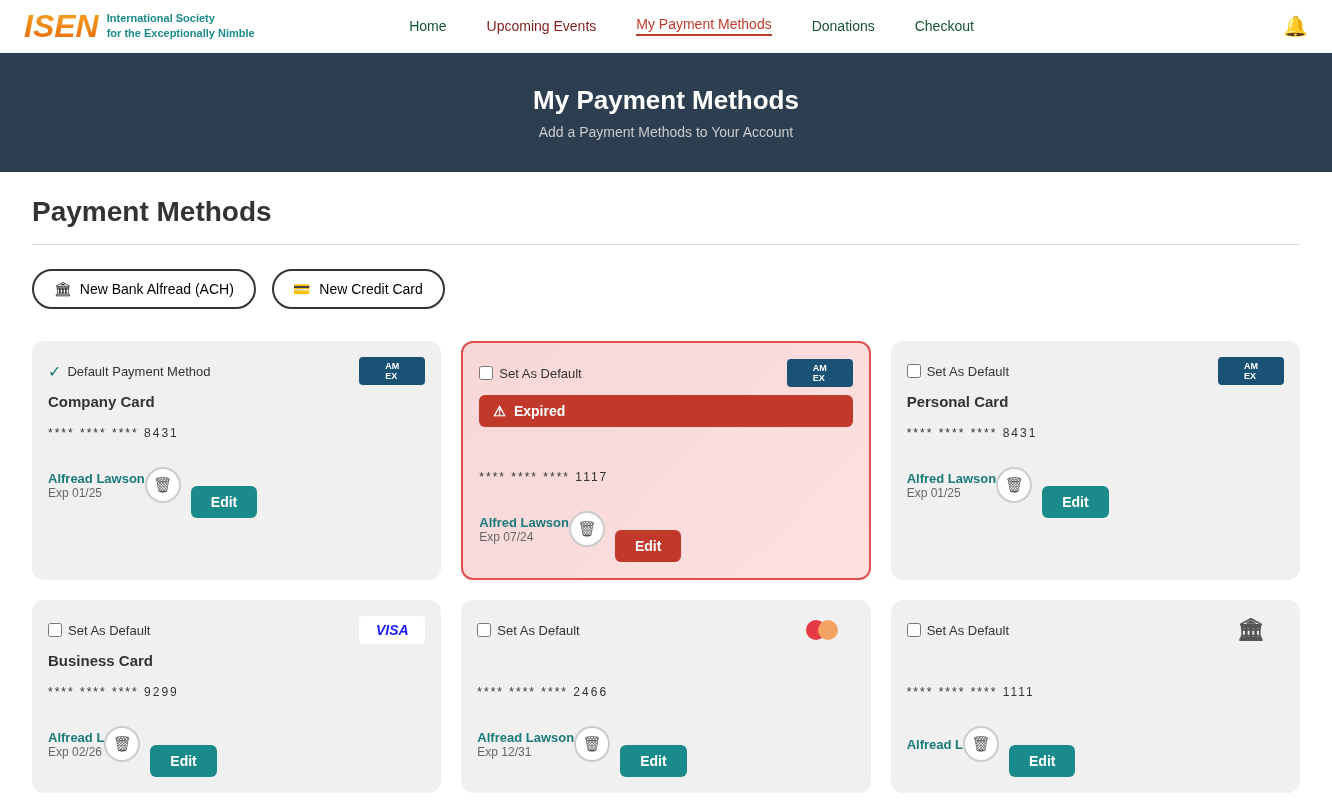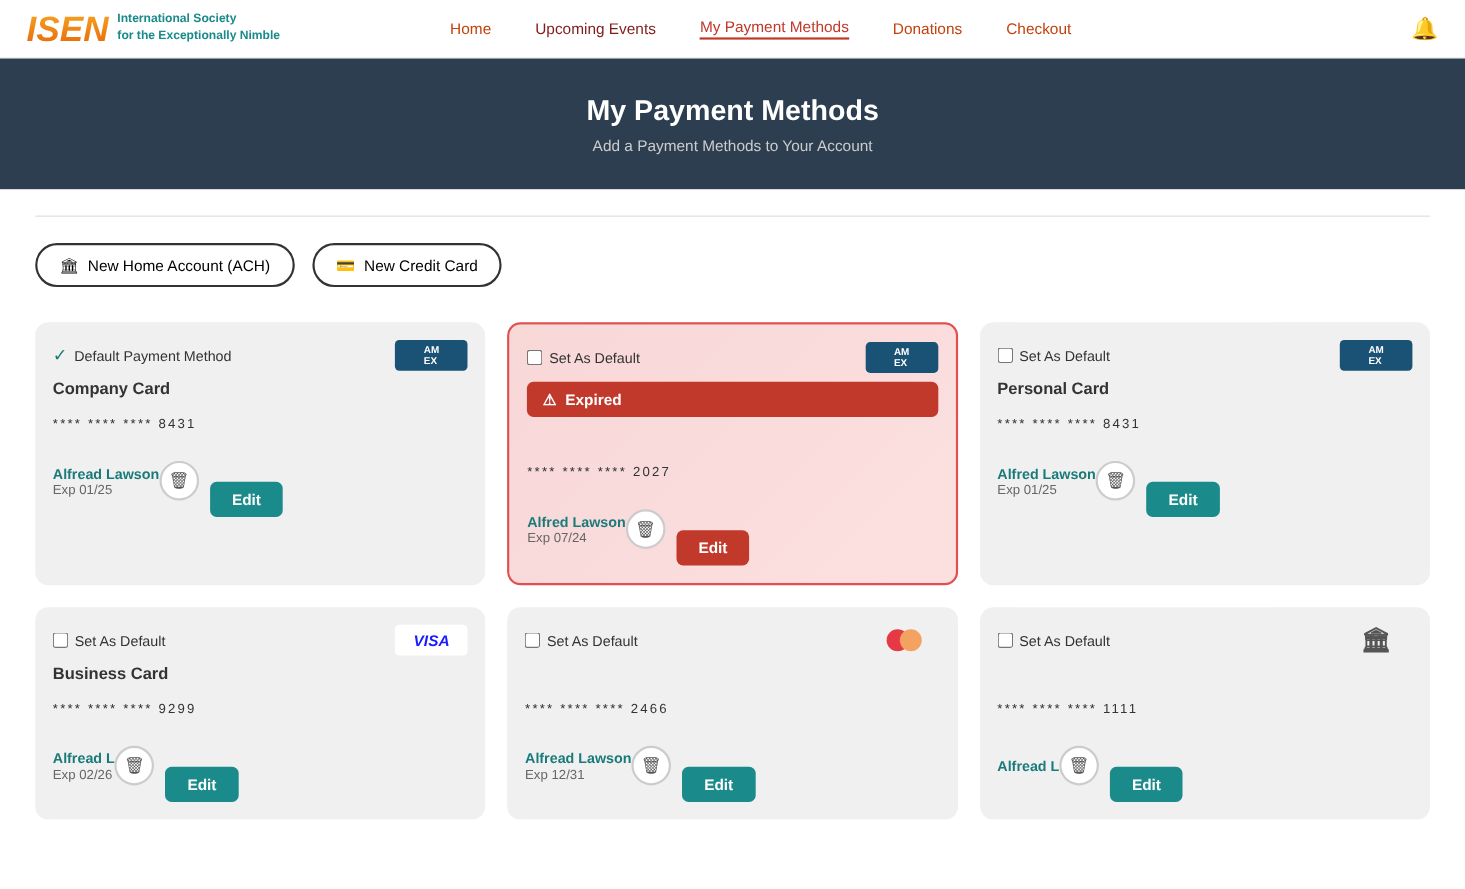--- a/index.html
+++ b/index.html
@@ -8,20 +8,21 @@
     
     .header {
       display: flex;
       align-items: center;
       padding: 10px 24px;
       border-bottom: 1px solid #eee;
       position: relative;
     }
     .logo-area {
       display: flex;
+      align-items: center;
       gap: 8px;
       min-width: 200px;
     }
     .logo-letters {
       font-size: 32px;
       font-weight: 900;
       font-style: italic;
       background: linear-gradient(to bottom, #f5a623, #e8690a);
       -webkit-background-clip: text;
       -webkit-text-fill-color: transparent;
@@ -35,21 +36,21 @@
     }
     nav {
       display: flex;
       gap: 40px;
       margin: 0 auto;
       align-items: center;
     }
     nav a {
       text-decoration: none;
       font-size: 14px;
-      color: #c2410c;
+      color: #14532d;
     }
     nav a.active {
       color: #c0392b;
       border-bottom: 2px solid #c0392b;
       padding-bottom: 2px;
     }
     nav a.upcoming { color: #7f1d1d; }
     .bell-icon {
       margin-left: auto;
       font-size: 20px;
@@ -210,26 +211,27 @@
   </nav>
   <span class="bell-icon">🔔</span>
 </header>
 
 <div class="hero">
   <h1>My Payment Methods</h1>
   <p>Add a Payment Methods to Your Account</p>
 </div>
 
 <div class="page-content">
+  <h2 class="page-title">Payment Methods</h2>
   <hr class="divider">
 
   <div class="action-buttons">
     <button class="outline-btn">
       <span>🏛</span>
-      <span>New Home Account (ACH)</span>
+      <span>New Bank Alfread (ACH)</span>
     </button>
     <button class="outline-btn">
       <span>💳</span>
       <span>New Credit Card</span>
     </button>
   </div>
 
   <div class="cards-grid" id="cards-grid">
   <div class="payment-card">
     <div class="card-header">
@@ -259,21 +261,21 @@
         <input type="checkbox" style="">
         <span>Set As Default</span>
       </div>
       <div class="card-brand amex-brand">AM<br>EX</div>
     </div>
     <div class="expired-banner">
       <span>⚠</span>
       <span>Expired</span>
     </div>
     <div class="card-name">&nbsp;</div>
-    <div class="card-number">**** **** **** 2027</div>
+    <div class="card-number">**** **** **** 1117</div>
     <div class="card-footer">
       <div class="card-holder">
         <div class="name">Alfred Lawson</div>
         <div class="exp">Exp 07/24</div>
       </div>
       <div class="card-actions">
         <button class="delete-btn">🗑</button>
         <button class="edit-btn expired-edit">Edit</button>
       </div>
     </div>

